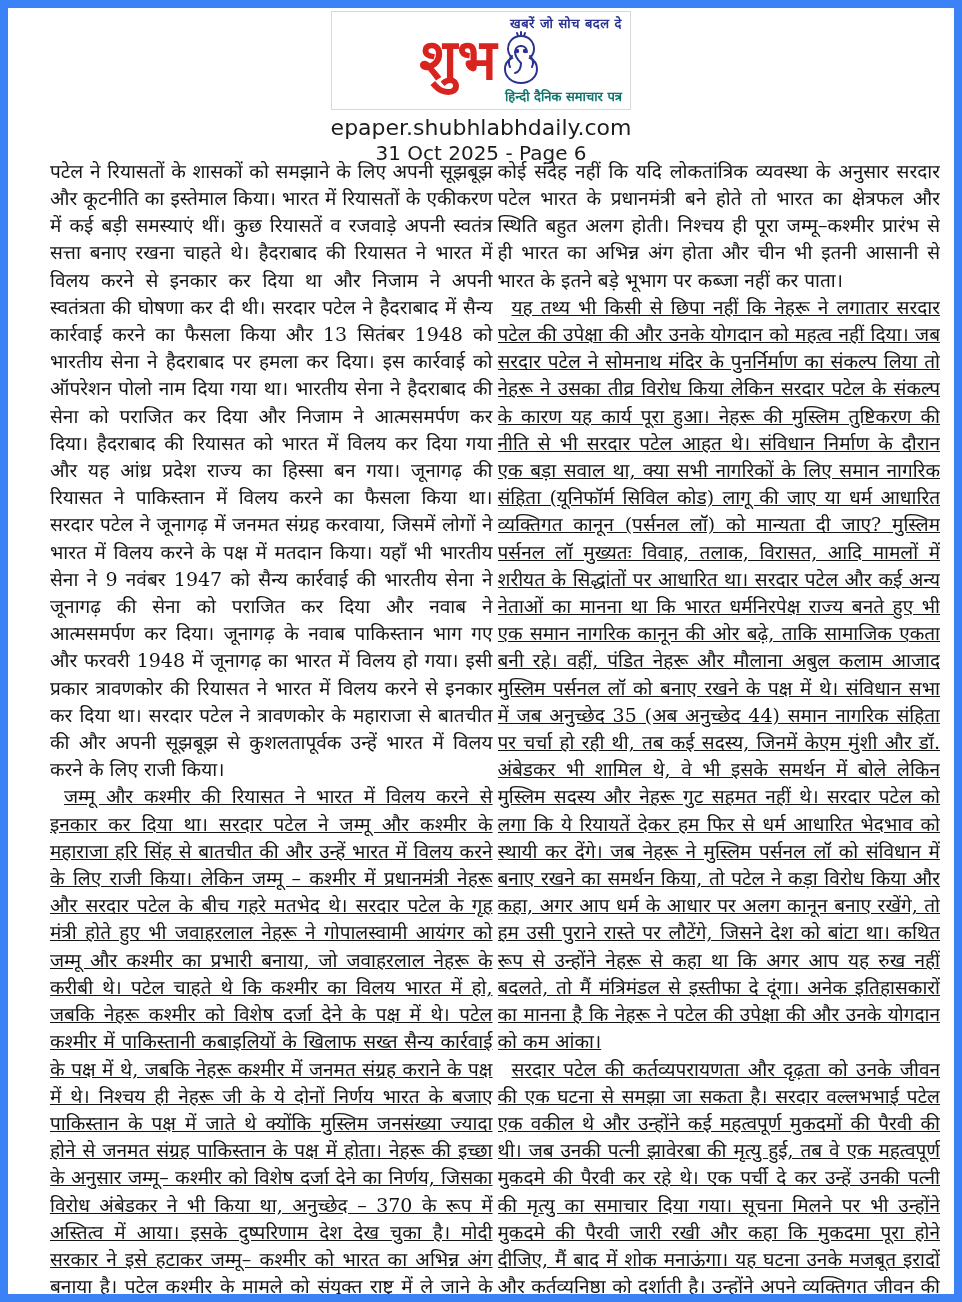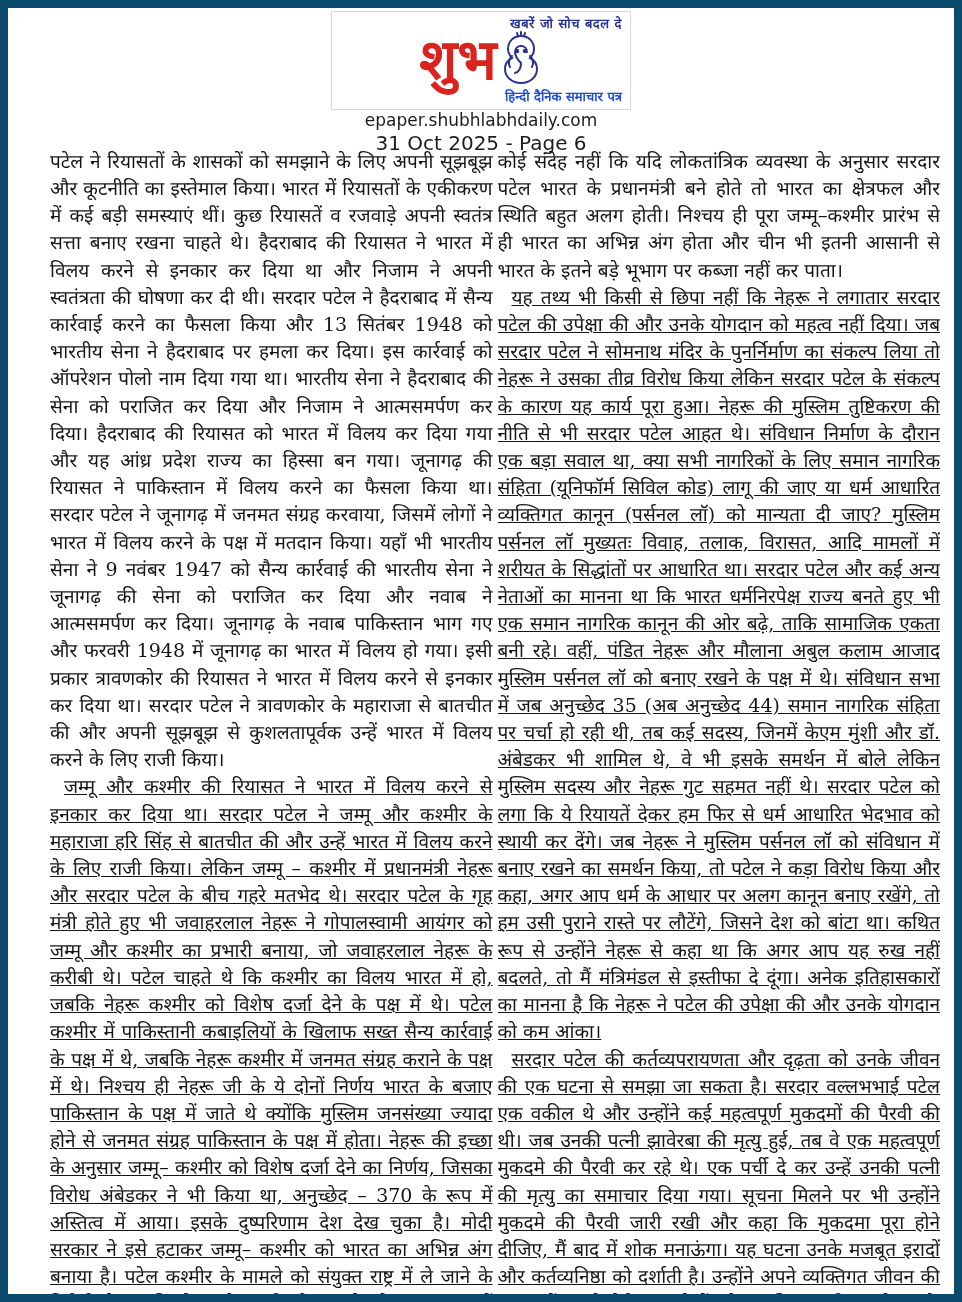--- a/index.html
+++ b/index.html
@@ -1,21 +1,21 @@
 <!DOCTYPE html>
 <html lang="hi"><head>
 <meta charset="utf-8">
 <style>
   html, body { margin: 0; padding: 0; background: #e8e8e8; }
   .page {
     width: 962px;
     height: 1302px;
     box-sizing: border-box;
     background: #ffffff;
-    border: 8px solid #0c4a6e;
+    border: 8px solid #3b82f6;
     overflow: hidden;
     display: flex;
     flex-direction: column;
     font-family: "DejaVu Serif", serif;
     margin: 0 auto;
     position: relative;
   }
   
   .header { text-align: center; flex: 0 0 auto; }
   .masthead {
@@ -44,30 +44,31 @@
   }
   .brand-word {
     color: #d8231e;
     font-weight: bold;
     font-size: 56px;
     font-family: "DejaVu Serif", serif;
     line-height: 1.05;
   }
   .ganesha { width: 44px; height: 58px; flex: 0 0 auto; }
   .subtitle {
-    color: #1d4ed8;
+    color: #0f766e;
     font-weight: bold;
     font-size: 13px;
     text-align: right;
     margin-top: -2px;
     font-family: "DejaVu Sans", sans-serif;
   }
   .website {
-    font-size: 17px;
+    font-size: 22px;
     color: #1c1c1c;
+    margin-top: 5px;
     font-family: "DejaVu Sans", sans-serif;
   }
   .datepage {
     font-size: 20px;
     color: #1c1c1c;
     margin-top: 1px;
     font-family: "DejaVu Sans", sans-serif;
   }
   
   .columns {

